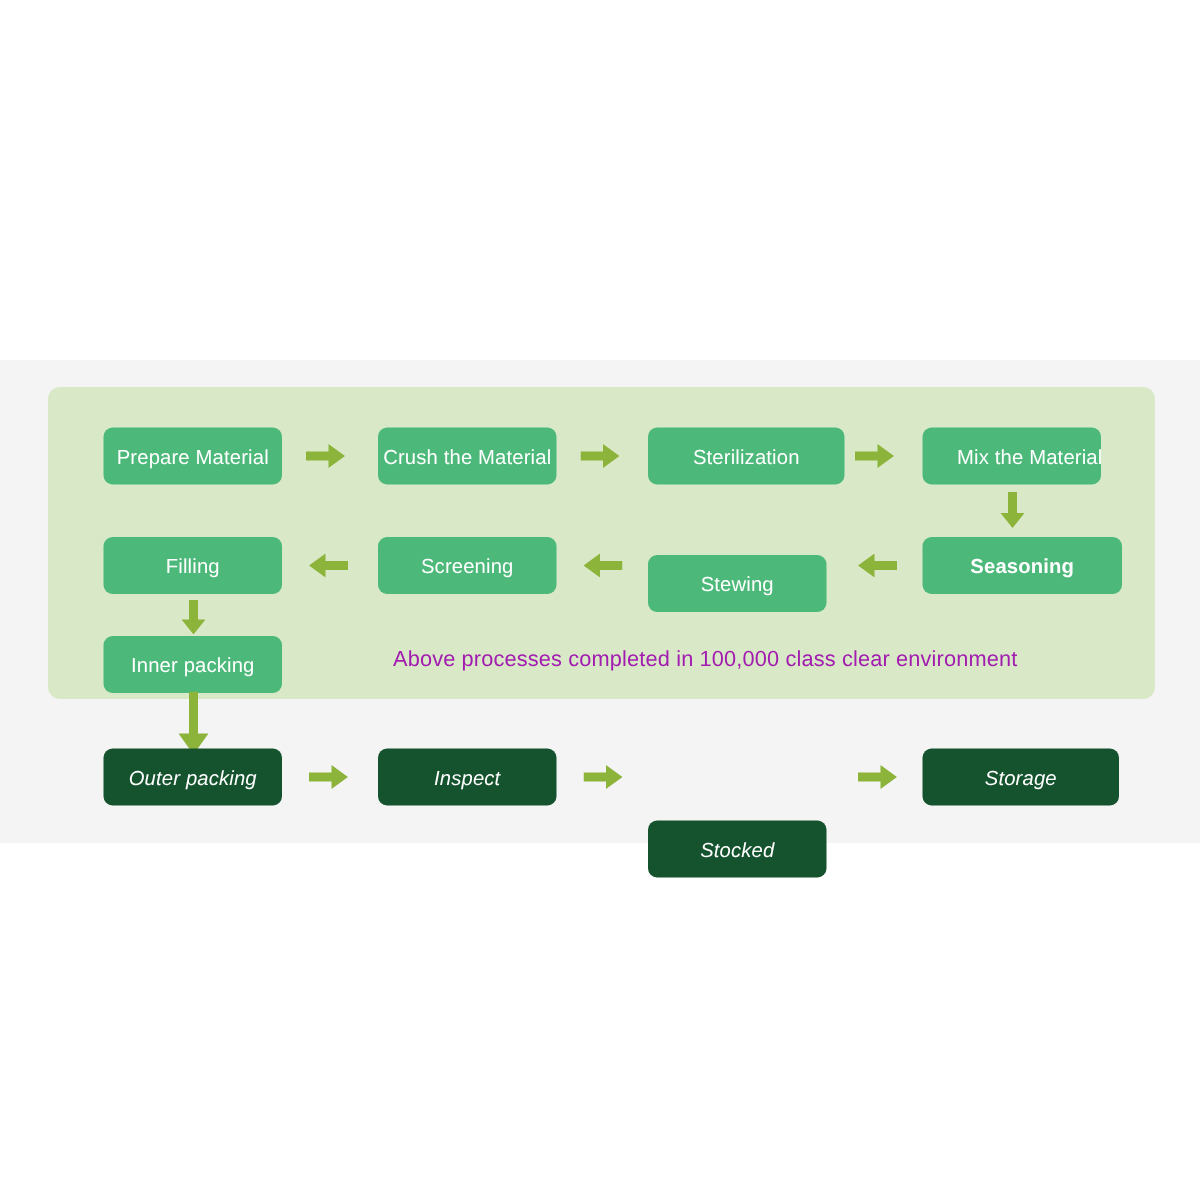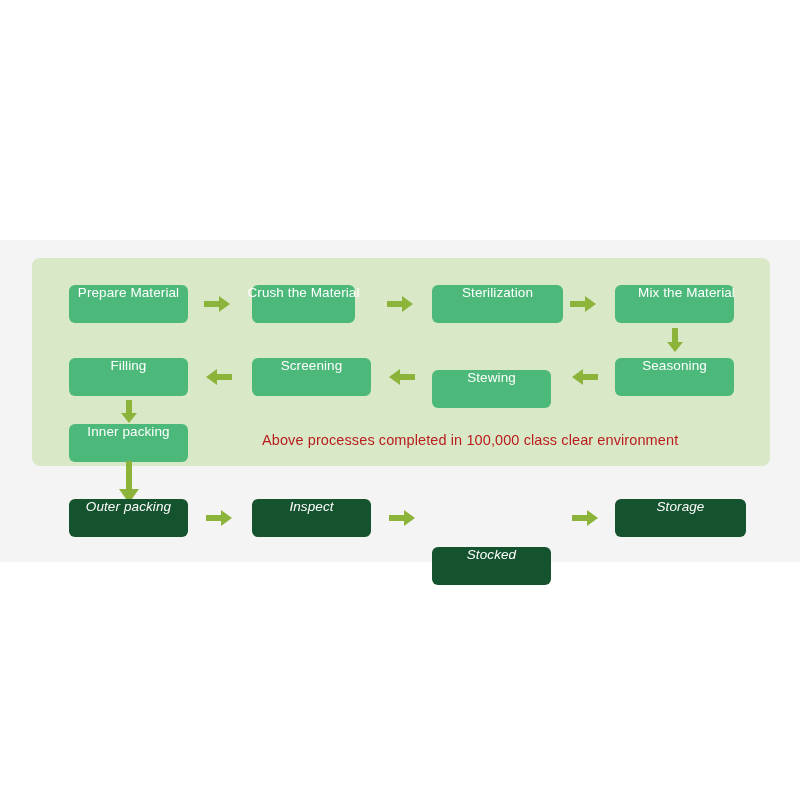--- a/index.html
+++ b/index.html
@@ -41,21 +41,21 @@
     background: #d9e9c8;
     border-radius: 8px;
   }
 
   
   .node {
     position: absolute;
     box-sizing: border-box;
     border-radius: 6px;
     display: flex;
-    align-items: flex-start;
+    align-items: center;
     justify-content: center;
     color: #ffffff;
     font-size: 13.5px;
     letter-spacing: .1px;
     white-space: nowrap;
     padding: 0 6px;
     height: 38px;
   }
   .node.green  { background: #4cb97a; }
   .node.olive  { background: #14532d; font-style: italic; }
@@ -69,21 +69,21 @@
   .arrow-h svg, .arrow-v svg { display: block; }
 
   
   .arrow-v {
     position: absolute;
   }
 
   
   .note {
     position: absolute;
-    color: #b91c1c;
+    color: #a21caf;
     font-size: 14.5px;
     white-space: nowrap;
     letter-spacing: .1px;
   }
 </style>
 </head>
 <body>
 
 <div id="flow-canvas">
 
@@ -94,21 +94,21 @@
   <div class="node green" style="left:69px; top:285px; width:119px;">
     <span>Prepare Material</span>
   </div>
 
   <div class="arrow-h" style="left:204px; top:296px;">
     <svg width="26" height="16" viewBox="0 0 26 16">
       <path d="M0 5 H15 V0 L26 8 L15 16 V11 H0 Z" fill="#8cb33a"></path>
     </svg>
   </div>
 
-  <div class="node green" style="left:252px; top:285px; width:103px;">
+  <div class="node green" style="left:252px; top:285px; width:119px;">
     <span>Crush the Material</span>
   </div>
 
   <div class="arrow-h" style="left:387px; top:296px;">
     <svg width="26" height="16" viewBox="0 0 26 16">
       <path d="M0 5 H15 V0 L26 8 L15 16 V11 H0 Z" fill="#8cb33a"></path>
     </svg>
   </div>
 
   <div class="node green" style="left:432px; top:285px; width:131px;">
@@ -154,21 +154,21 @@
   <div class="node green" style="left:432px; top:370px; width:119px;">
     <span>Stewing</span>
   </div>
 
   <div class="arrow-h" style="left:572px; top:369px;">
     <svg width="26" height="16" viewBox="0 0 26 16">
       <path d="M26 5 H11 V0 L0 8 L11 16 V11 H26 Z" fill="#8cb33a"></path>
     </svg>
   </div>
 
-  <div class="node green" style="left:615px; top:358px; width:119px;">
+  <div class="node green" style="left:615px; top:358px; width:133px;font-weight:bold;">
     <span>Seasoning</span>
   </div>
 
   <div class="arrow-v" style="left:121px; top:400px;">
     <svg width="16" height="23" viewBox="0 0 16 23">
       <path d="M5 0 H11 V13 H16 L8 23 L0 13 H5 Z" fill="#8cb33a"></path>
     </svg>
   </div>
 
   <div class="node green" style="left:69px; top:424px; width:119px;">

